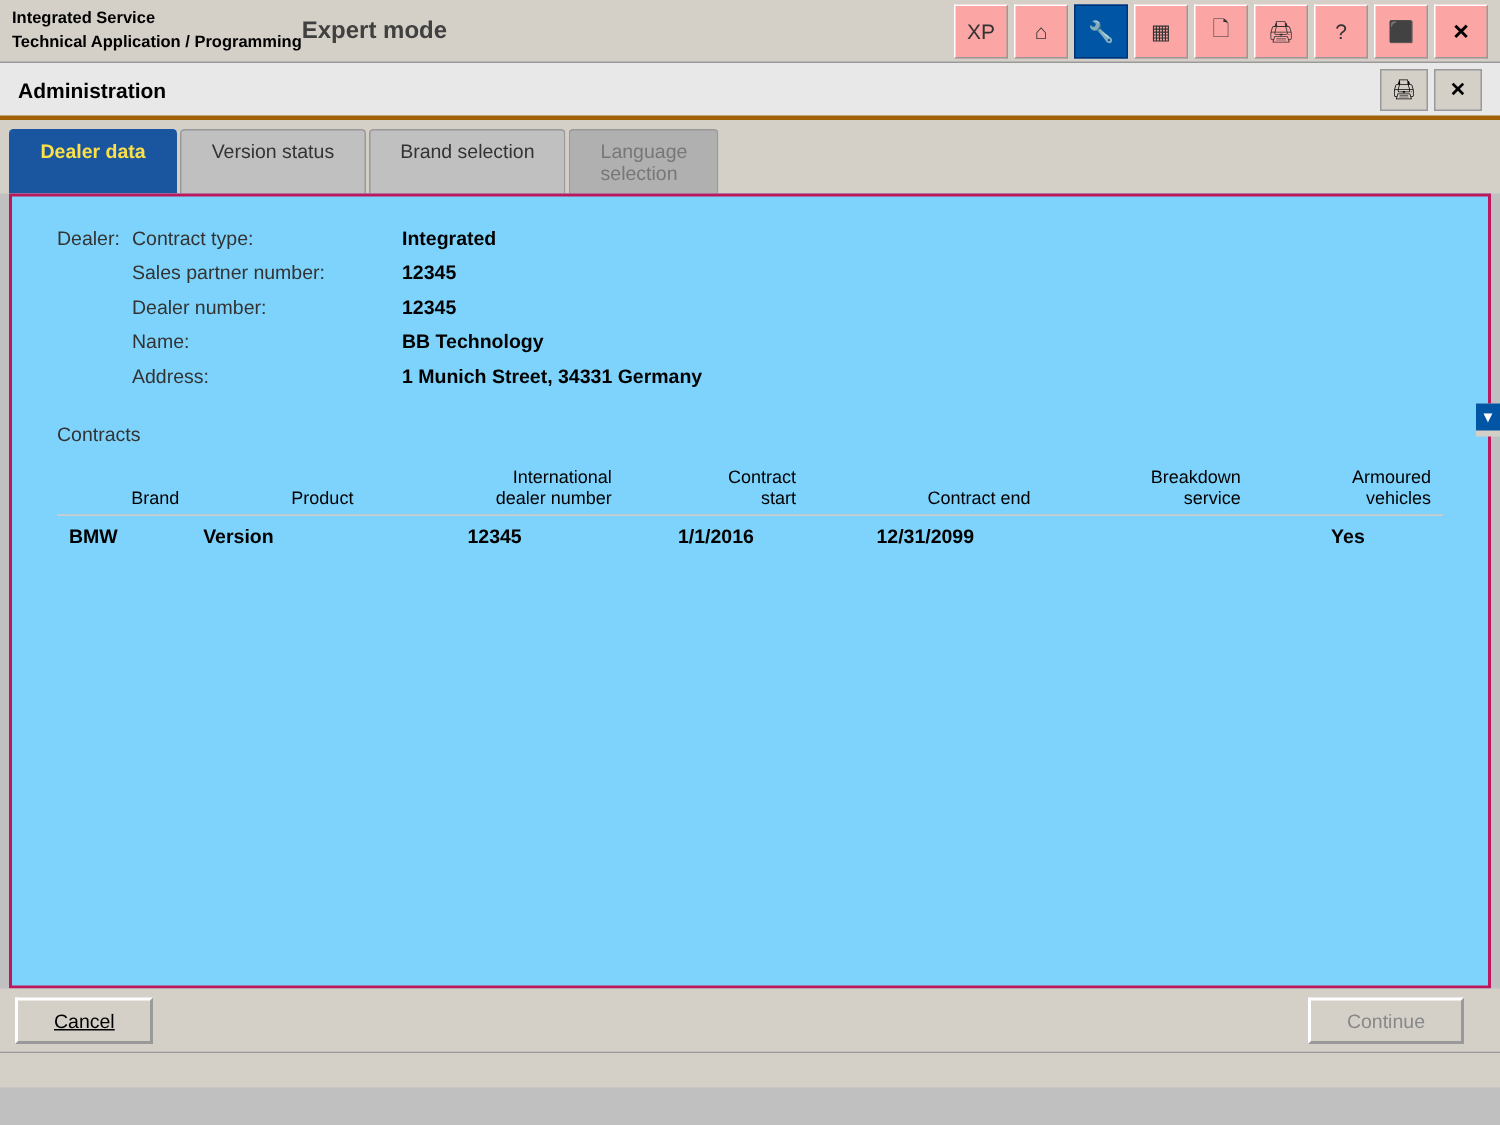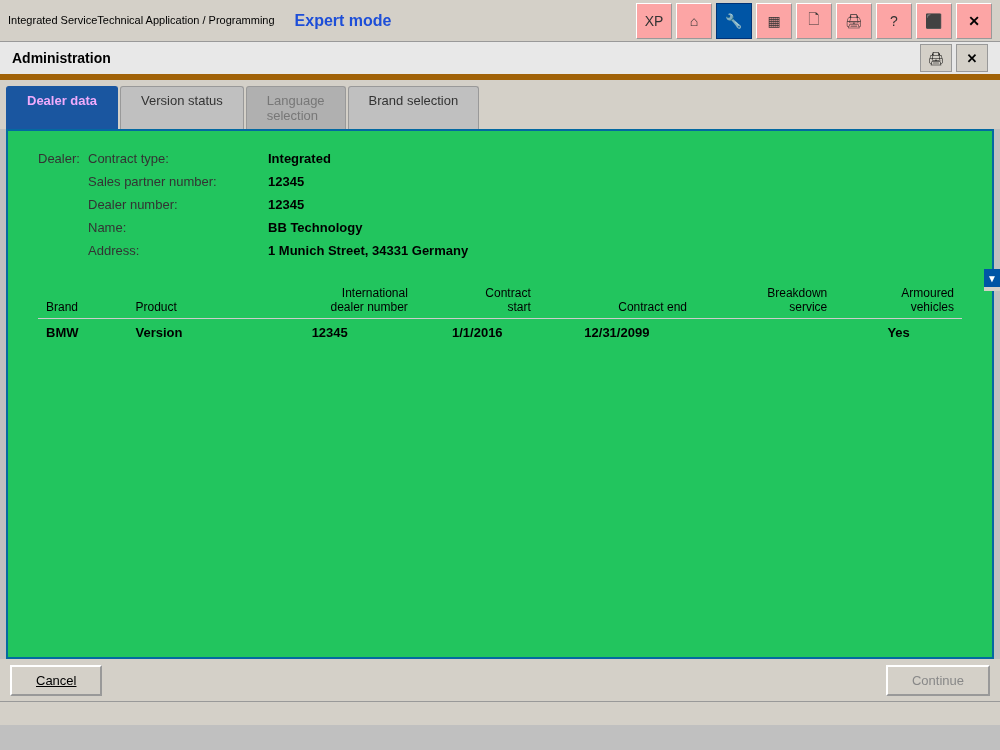--- a/index.html
+++ b/index.html
@@ -18,31 +18,30 @@
       background: #d4d0c8;
       height: 42px;
       display: flex;
       align-items: center;
       padding: 0 8px;
       border-bottom: 1px solid #999;
       position: relative;
     }
     .title-text {
       display: flex;
-      flex-direction: row;
+      flex-direction: column;
       font-size: 11px;
       color: #000;
-      font-weight: normal;
+      font-weight: bold;
       line-height: 1.4;
     }
     .expert-mode {
-      color: #1d4ed8;
+      color: #404040;
       font-weight: bold;
       font-size: 16px;
-      margin-left: 20px;
     }
     .toolbar-icons {
       display: flex;
       align-items: center;
       gap: 4px;
       margin-left: auto;
     }
     .toolbar-btn {
       width: 36px;
       height: 36px;
@@ -67,21 +66,21 @@
       font-weight: bold;
     }
 
     
     .admin-bar {
       background: #e8e8e8;
       height: 38px;
       display: flex;
       align-items: center;
       padding: 0 12px;
-      border-bottom: 6px solid #a16207;
+      border-bottom: 3px solid #a16207;
       justify-content: space-between;
     }
     .admin-title {
       font-size: 14px;
       font-weight: bold;
       color: #000;
     }
     .admin-actions {
       display: flex;
       gap: 4px;
@@ -110,34 +109,34 @@
       font-size: 13px;
       cursor: pointer;
       border: 1px solid #999;
       background: #c0c0c0;
       color: #333;
       border-bottom: none;
       border-radius: 3px 3px 0 0;
     }
     .tab.active {
       background: #1a56a0;
-      color: #f0abfc;
+      color: #fde047;
       border-color: #1a56a0;
       font-weight: bold;
     }
     .tab.disabled {
       background: #b0b0b0;
       color: #777;
       cursor: default;
     }
 
     
     .main-content {
-      background: #22c55e;
-      border: 2px solid #0369a1;
+      background: #7dd3fc;
+      border: 2px solid #be185d;
       margin: 0 6px;
       padding: 20px 30px;
       min-height: 530px;
     }
 
     
     .dealer-info {
       margin-bottom: 24px;
     }
     .info-row {
@@ -177,21 +176,21 @@
     .contracts-table th {
       text-align: right;
       font-size: 12px;
       color: #000;
       font-weight: normal;
       padding: 4px 8px;
       vertical-align: bottom;
       border-bottom: 1px solid #ccc;
     }
     .contracts-table th.left-align {
-      text-align: left;
+      text-align: right;
     }
     .contracts-table td {
       text-align: center;
       font-size: 13px;
       padding: 6px 8px;
       color: #000;
     }
     .contracts-table td.left-align {
       text-align: left;
     }
@@ -214,21 +213,21 @@
       border: 2px solid #999;
       border-top-color: #fff;
       border-left-color: #fff;
       padding: 6px 24px;
       font-size: 13px;
       cursor: pointer;
       font-weight: normal;
     }
     .continue-btn {
       position: absolute;
-      right: 10px;
+      right: 24px;
       background: #d4d0c8;
       border: 2px solid #999;
       border-top-color: #fff;
       border-left-color: #fff;
       padding: 6px 24px;
       font-size: 13px;
       cursor: pointer;
       color: #888;
     }
 
@@ -297,22 +296,22 @@
   <span class="admin-title">Administration</span>
   <div class="admin-actions">
     <div class="admin-btn">🖨</div>
     <div class="admin-btn" style="font-weight:bold;">✕</div>
   </div>
 </div>
 
 <div class="tabs-row">
   <div class="tab active">Dealer data</div>
   <div class="tab">Version status</div>
+  <div class="tab">Brand selection</div>
   <div class="tab disabled">Language<br>selection</div>
-  <div class="tab">Brand selection</div>
 </div>
 
 <div class="wrapper">
   <div class="main-content">
 
     <div class="dealer-info">
       <div class="info-row">
         <span class="info-section-label">Dealer:</span>
         <span class="info-label">Contract type:</span>
         <span class="info-value">Integrated</span>
@@ -333,20 +332,21 @@
         <span class="info-value">BB Technology</span>
       </div>
       <div class="info-row">
         <span class="info-section-label"></span>
         <span class="info-label">Address:</span>
         <span class="info-value">1 Munich Street, 34331 Germany</span>
       </div>
     </div>
 
     <div class="contracts-section">
+      <div class="contracts-title">Contracts</div>
       <table class="contracts-table">
         <thead>
           <tr>
             <th class="left-align">Brand</th>
             <th class="left-align">Product</th>
             <th>International<br>dealer number</th>
             <th>Contract<br>start</th>
             <th>Contract end</th>
             <th>Breakdown<br>service</th>
             <th>Armoured<br>vehicles</th>

